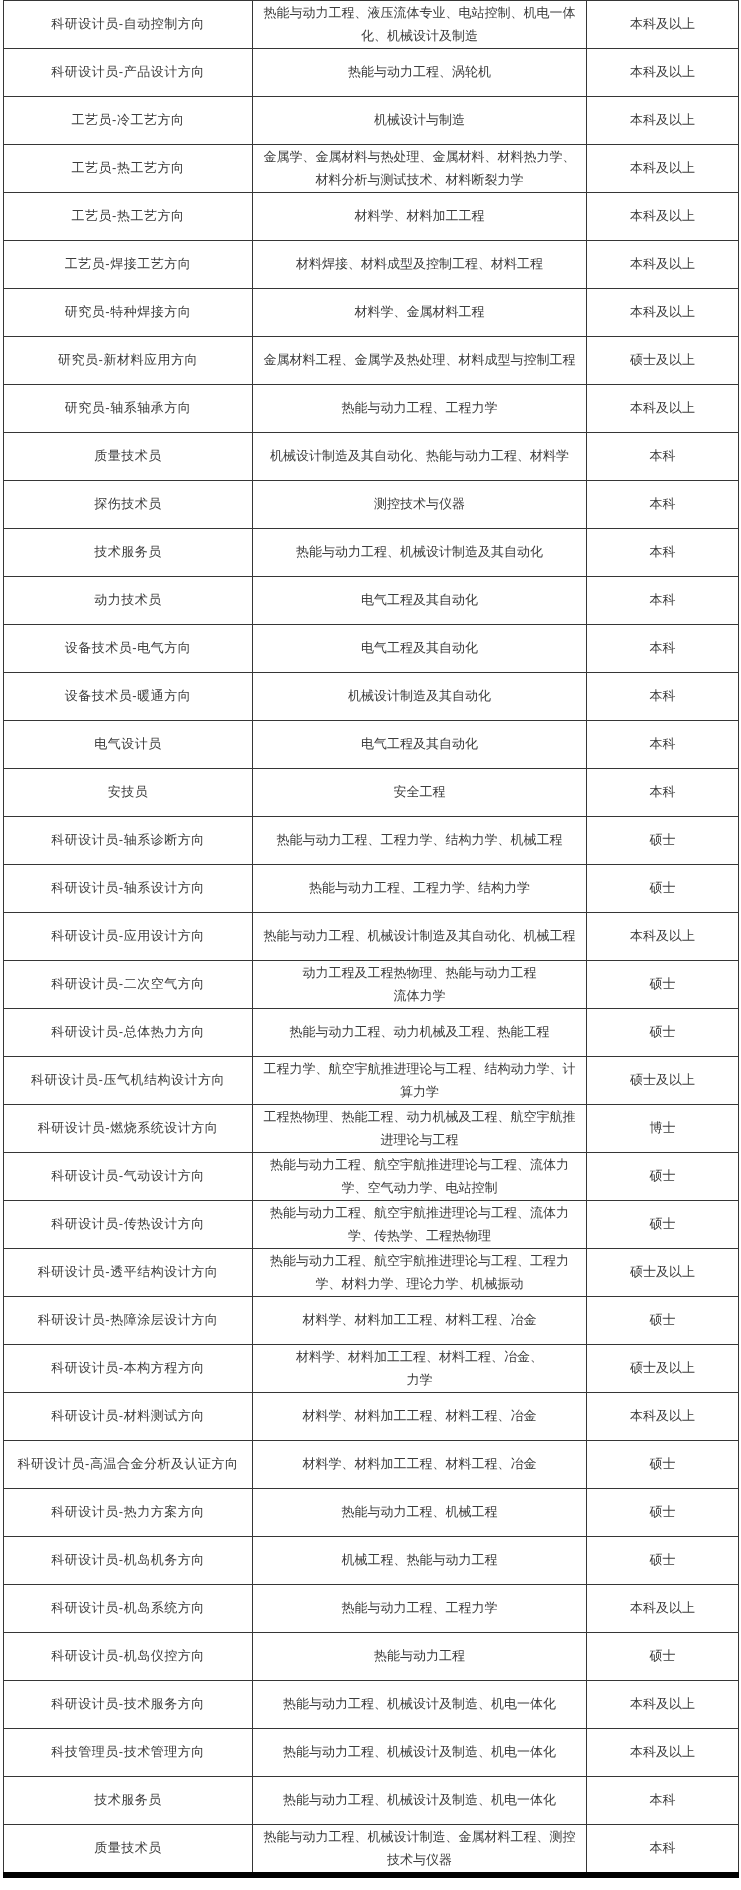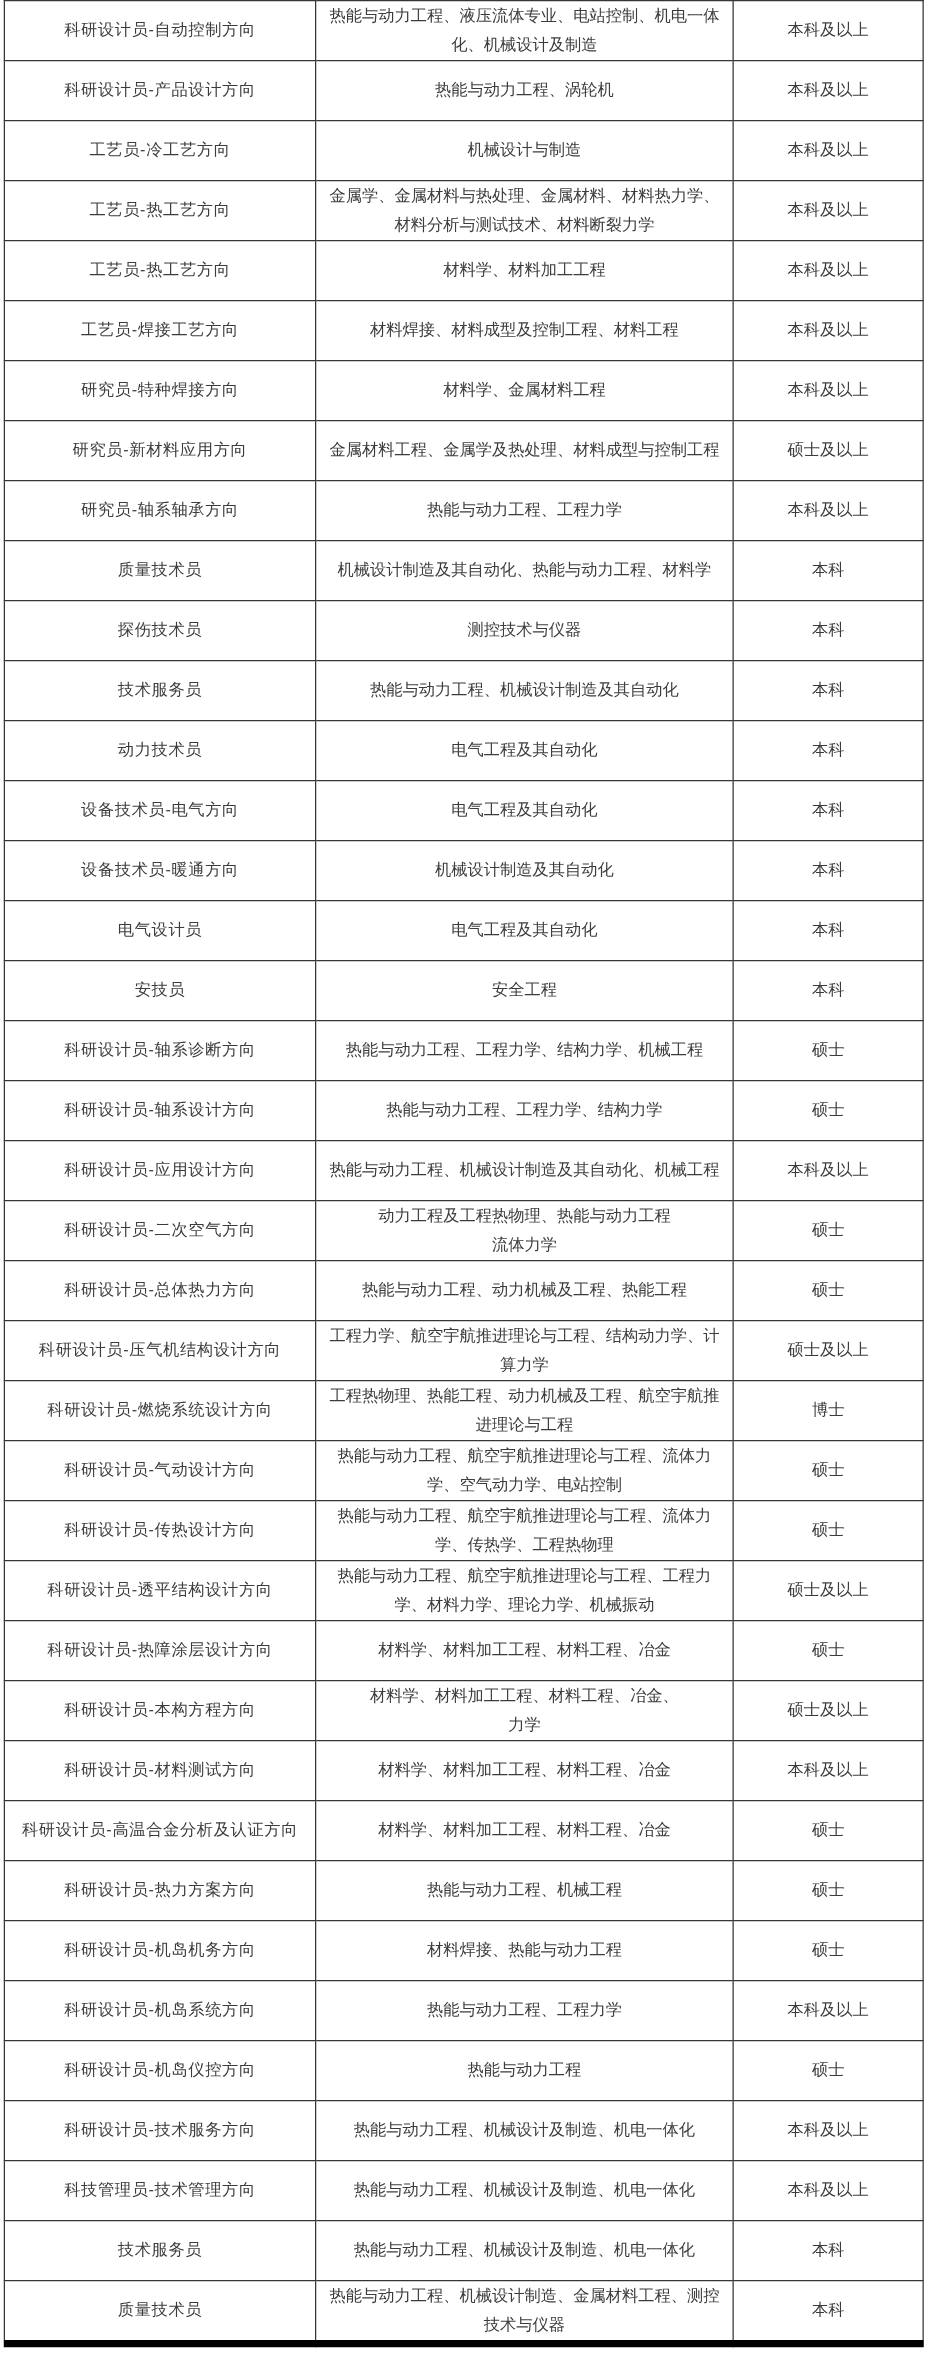--- a/index.html
+++ b/index.html
@@ -207,21 +207,21 @@
     <td class="col-major">材料学、材料加工工程、材料工程、冶金</td>
     <td class="col-degree">硕士</td>
   </tr>
         <tr>
     <td class="col-pos">科研设计员-热力方案方向</td>
     <td class="col-major">热能与动力工程、机械工程</td>
     <td class="col-degree">硕士</td>
   </tr>
         <tr>
     <td class="col-pos">科研设计员-机岛机务方向</td>
-    <td class="col-major">材料焊接、热能与动力工程</td>
+    <td class="col-major">机械工程、热能与动力工程</td>
     <td class="col-degree">硕士</td>
   </tr>
         <tr>
     <td class="col-pos">科研设计员-机岛系统方向</td>
     <td class="col-major">热能与动力工程、工程力学</td>
     <td class="col-degree">本科及以上</td>
   </tr>
         <tr>
     <td class="col-pos">科研设计员-机岛仪控方向</td>
     <td class="col-major">热能与动力工程</td>

